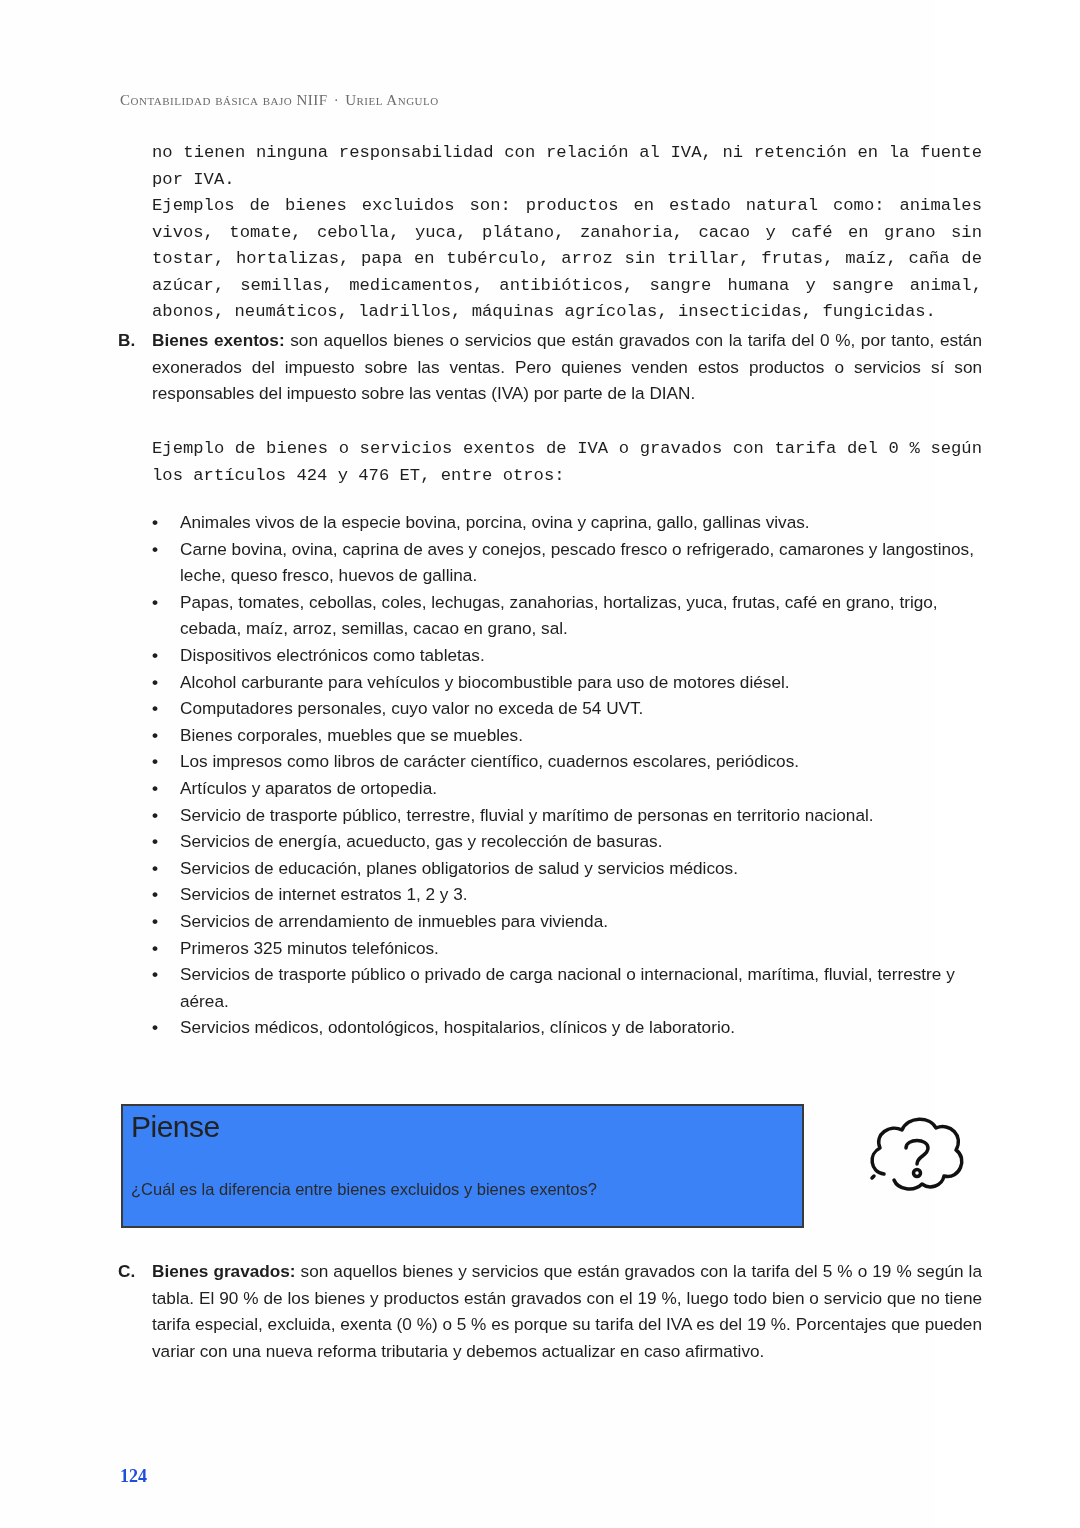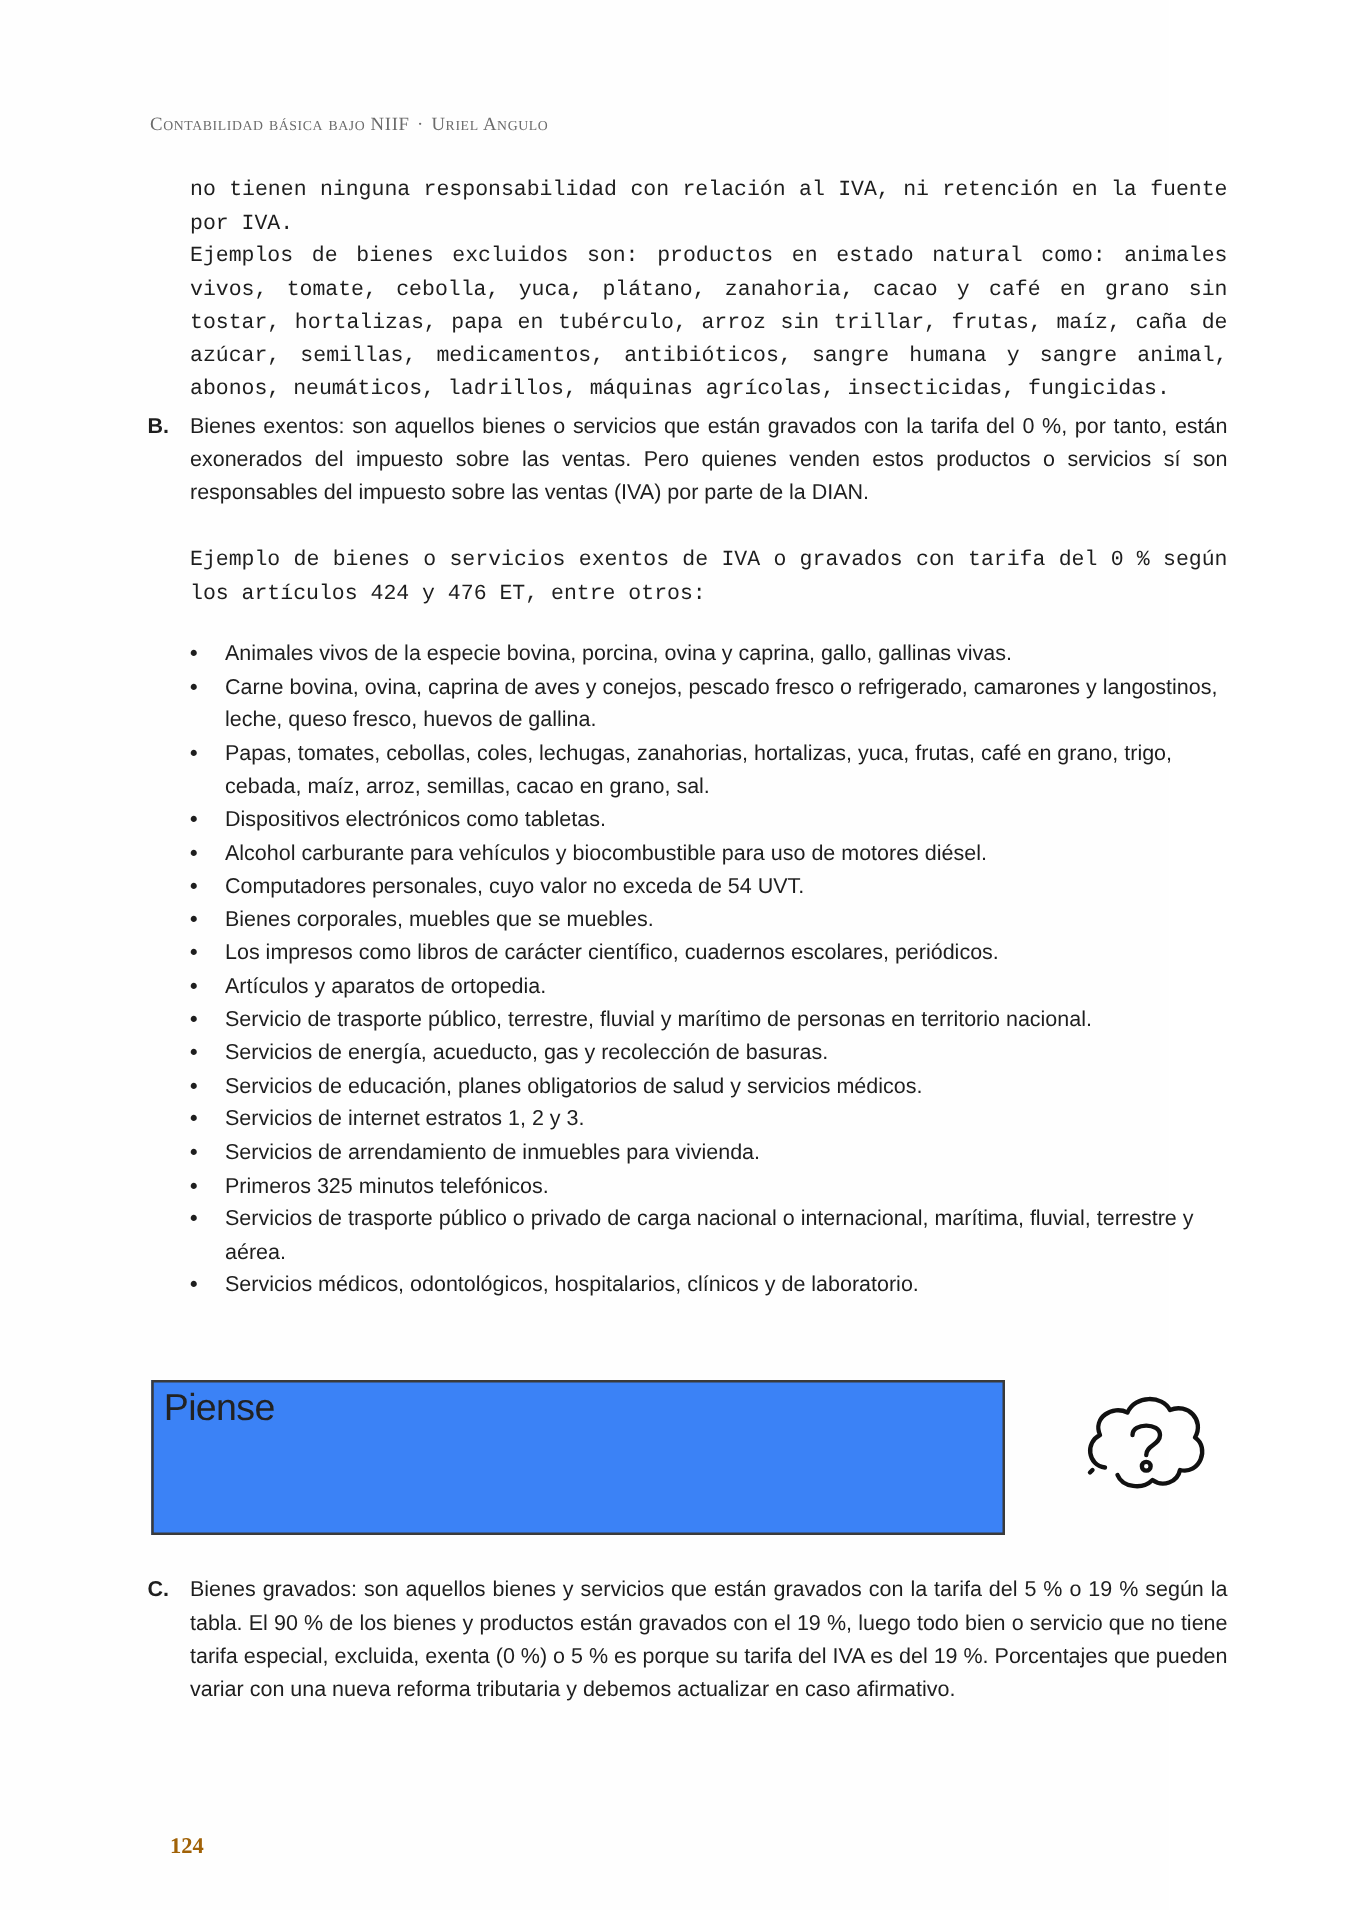--- a/index.html
+++ b/index.html
@@ -53,21 +53,21 @@
     }
     .section .letter {
       position: absolute;
       left: 0; top: 0;
       font-weight: bold;
     }
     .section .body {
       margin-left: 34px;
       text-align: justify;
     }
-    .section .term { font-weight: normal; }
+    .section .term { font-weight: bold; }
     .section-b { top: 327px; }
     .exempt-intro { top: 436px; }
     .bullet-list {
       position: absolute;
       left: 152px;
       top: 509px;
       width: 830px;
       margin: 0;
       padding: 0;
       list-style: none;
@@ -106,25 +106,25 @@
       color: #2a2a2a;
     }
     .think-icon {
       position: absolute;
       left: 862px; top: 1110px;
       width: 110px; height: 90px;
     }
     .section-c { top: 1258px; }
     .page-number {
       position: absolute;
-      left: 136px; top: 1466px;
+      left: 120px; top: 1466px;
       font-family: "Liberation Serif", "DejaVu Serif", serif;
       font-weight: bold;
       font-size: 18px;
-      color: #a16207;
+      color: #1d4ed8;
     }
   </style>
 </head>
 <body>
 
 <div class="page">
 
   <div class="running-header">
     <span>Contabilidad básica bajo NIIF</span><span class="sep">·</span><span>Uriel Angulo</span>
   </div>
@@ -155,20 +155,21 @@
     <li><span class="dot">•</span><span>Servicios de educación, planes obligatorios de salud y servicios médicos.</span></li>
     <li><span class="dot">•</span><span>Servicios de internet estratos 1, 2 y 3.</span></li>
     <li><span class="dot">•</span><span>Servicios de arrendamiento de inmuebles para vivienda.</span></li>
     <li><span class="dot">•</span><span>Primeros 325 minutos telefónicos.</span></li>
     <li><span class="dot">•</span><span>Servicios de trasporte público o privado de carga nacional o internacional, marítima, fluvial, terrestre y aérea.</span></li>
     <li><span class="dot">•</span><span>Servicios médicos, odontológicos, hospitalarios, clínicos y de laboratorio.</span></li>
   </ul>
 
   <div class="think-box">
     <div class="think-title">Piense</div>
+    <div class="think-question">¿Cuál es la diferencia entre bienes excluidos y bienes exentos?</div>
   </div>
 
   <div class="think-icon">
     <svg width="110" height="90" viewBox="0 0 110 90" fill="none" stroke="#111" stroke-width="3.5" stroke-linecap="round" stroke-linejoin="round">
       <path d="M22 64 C8 62 6 44 18 38 C12 24 28 14 40 20 C46 6 68 6 74 18 C88 12 102 26 94 40 C106 48 98 70 82 66 C80 76 68 80 60 74 C52 82 36 80 32 70"></path>
       <path d="M12 66 L10 68"></path>
       <path d="M44 38 C44 28 66 28 66 38 C66 46 55 46 55 54"></path>
       <circle cx="55" cy="63" r="3.5"></circle>
     </svg>
   </div>

